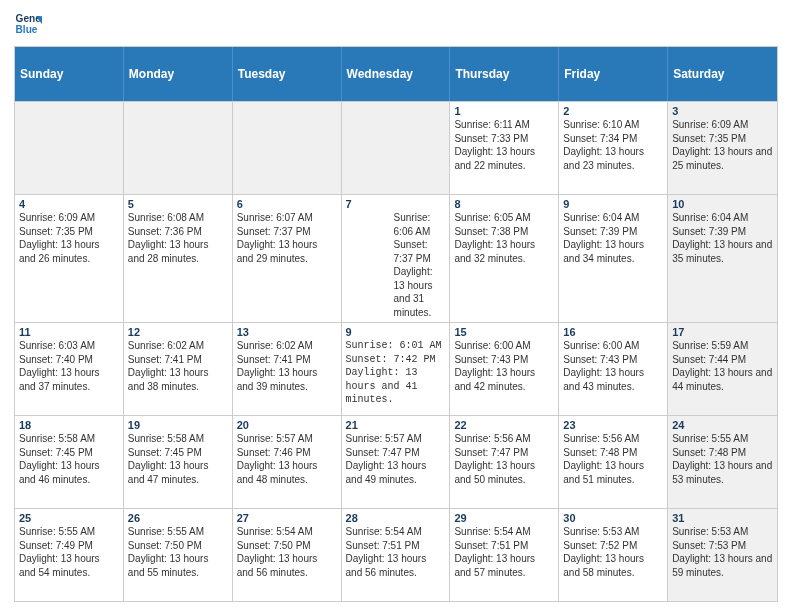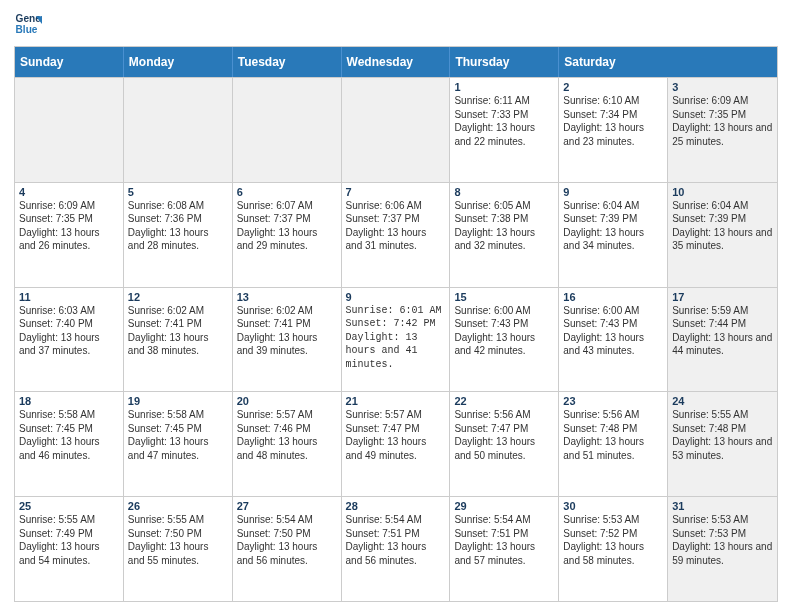--- a/index.html
+++ b/index.html
@@ -60,21 +60,21 @@
     }
     .cal-header-row {
       display: grid;
       grid-template-columns: repeat(7, 1fr);
       background: #2979b9;
     }
     .cal-header-cell {
       color: #fff;
       font-size: 12px;
       font-weight: bold;
-      padding: 8px 5px;
+      padding: 20px 5px;
       border-right: 1px solid #4a90d0;
       text-align: left;
     }
     .cal-header-cell:last-child { border-right: none; }
     .cal-body {
       flex: 1;
       display: flex;
       flex-direction: column;
     }
     .cal-row {
@@ -130,20 +130,21 @@
     </div>
   </div>
 
   <div class="calendar">
     <div class="cal-header-row">
     <div class="cal-header-cell">Sunday</div>
         <div class="cal-header-cell">Monday</div>
         <div class="cal-header-cell">Tuesday</div>
         <div class="cal-header-cell">Wednesday</div>
         <div class="cal-header-cell">Thursday</div>
+        <div class="cal-header-cell">Friday</div>
         <div class="cal-header-cell">Saturday</div>
       </div>
     <div class="cal-body">
     <div class="cal-row">
           <div class="cal-cell empty shaded"></div>
           <div class="cal-cell empty shaded"></div>
           <div class="cal-cell empty shaded"></div>
           <div class="cal-cell empty shaded"></div>
           <div class="cal-cell">
             <div class="day-num">1</div>
@@ -178,21 +179,21 @@
 Daylight: 13 hours and 28 minutes.</div>
           </div>
           <div class="cal-cell">
             <div class="day-num">6</div>
             <div class="cell-text" style="white-space: pre-line;">Sunrise: 6:07 AM
 Sunset: 7:37 PM
 Daylight: 13 hours and 29 minutes.</div>
           </div>
           <div class="cal-cell">
             <div class="day-num">7</div>
-            <div class="cell-text" style="white-space: pre-line;">Sunrise: 6:06 AM
+            <div class="cell-text" style="white-space: pre-line; margin-left: 48px;">Sunrise: 6:06 AM
 Sunset: 7:37 PM
 Daylight: 13 hours and 31 minutes.</div>
           </div>
           <div class="cal-cell">
             <div class="day-num">8</div>
             <div class="cell-text" style="white-space: pre-line;">Sunrise: 6:05 AM
 Sunset: 7:38 PM
 Daylight: 13 hours and 32 minutes.</div>
           </div>
           <div class="cal-cell">

